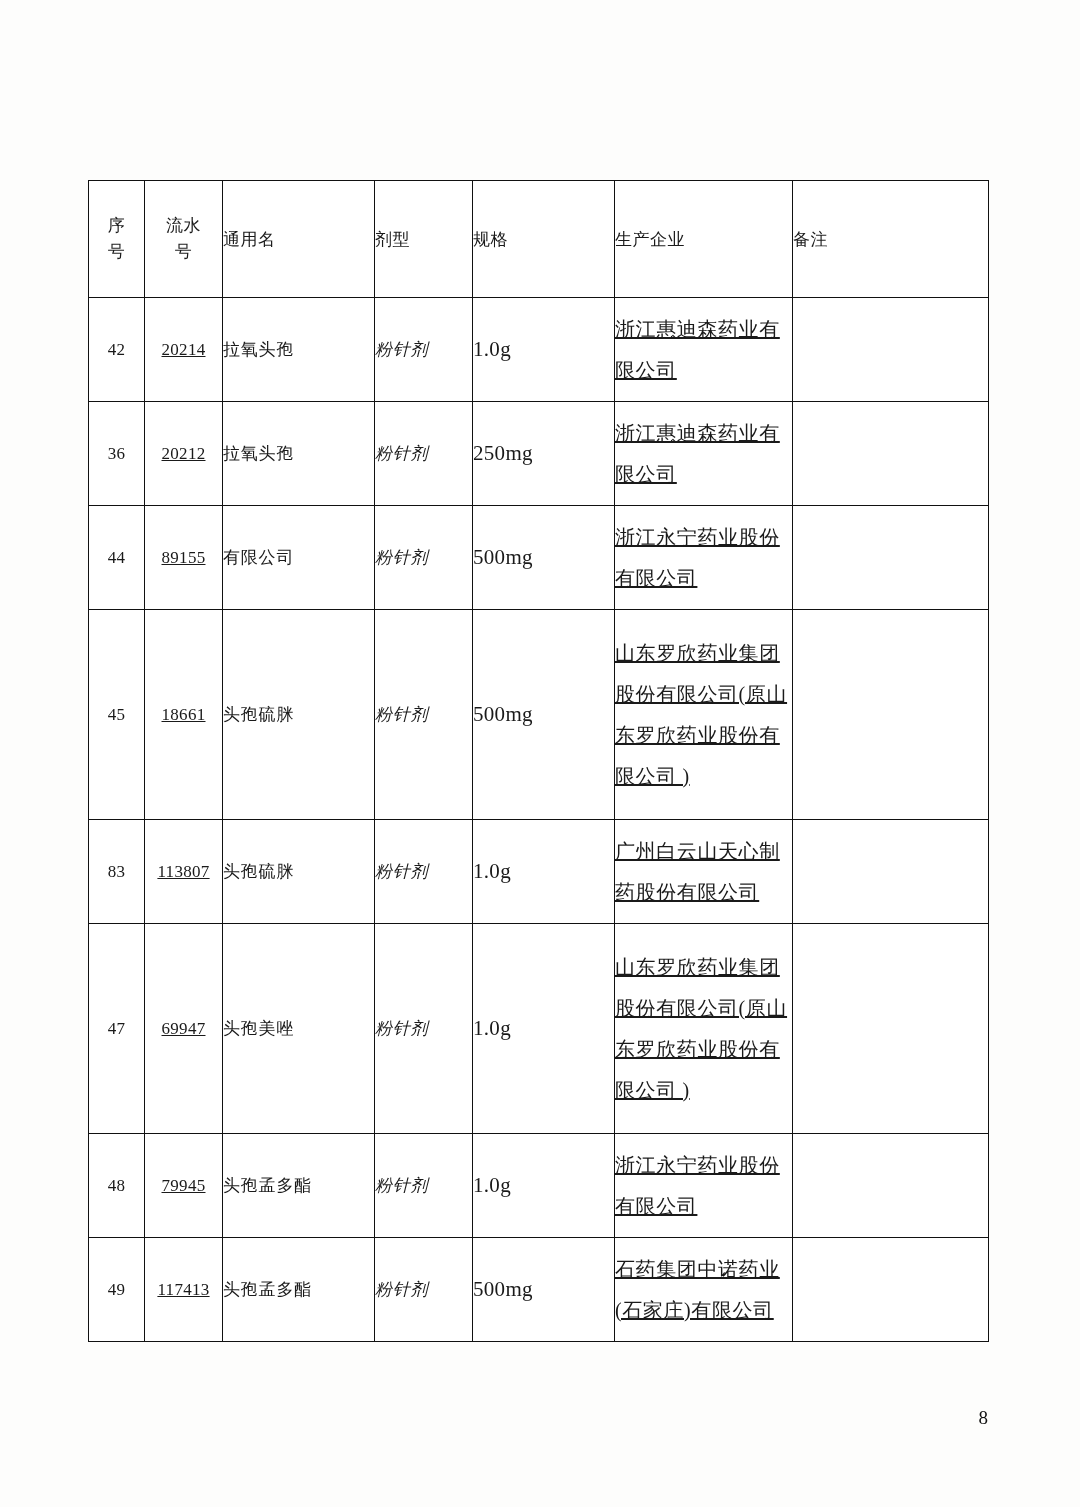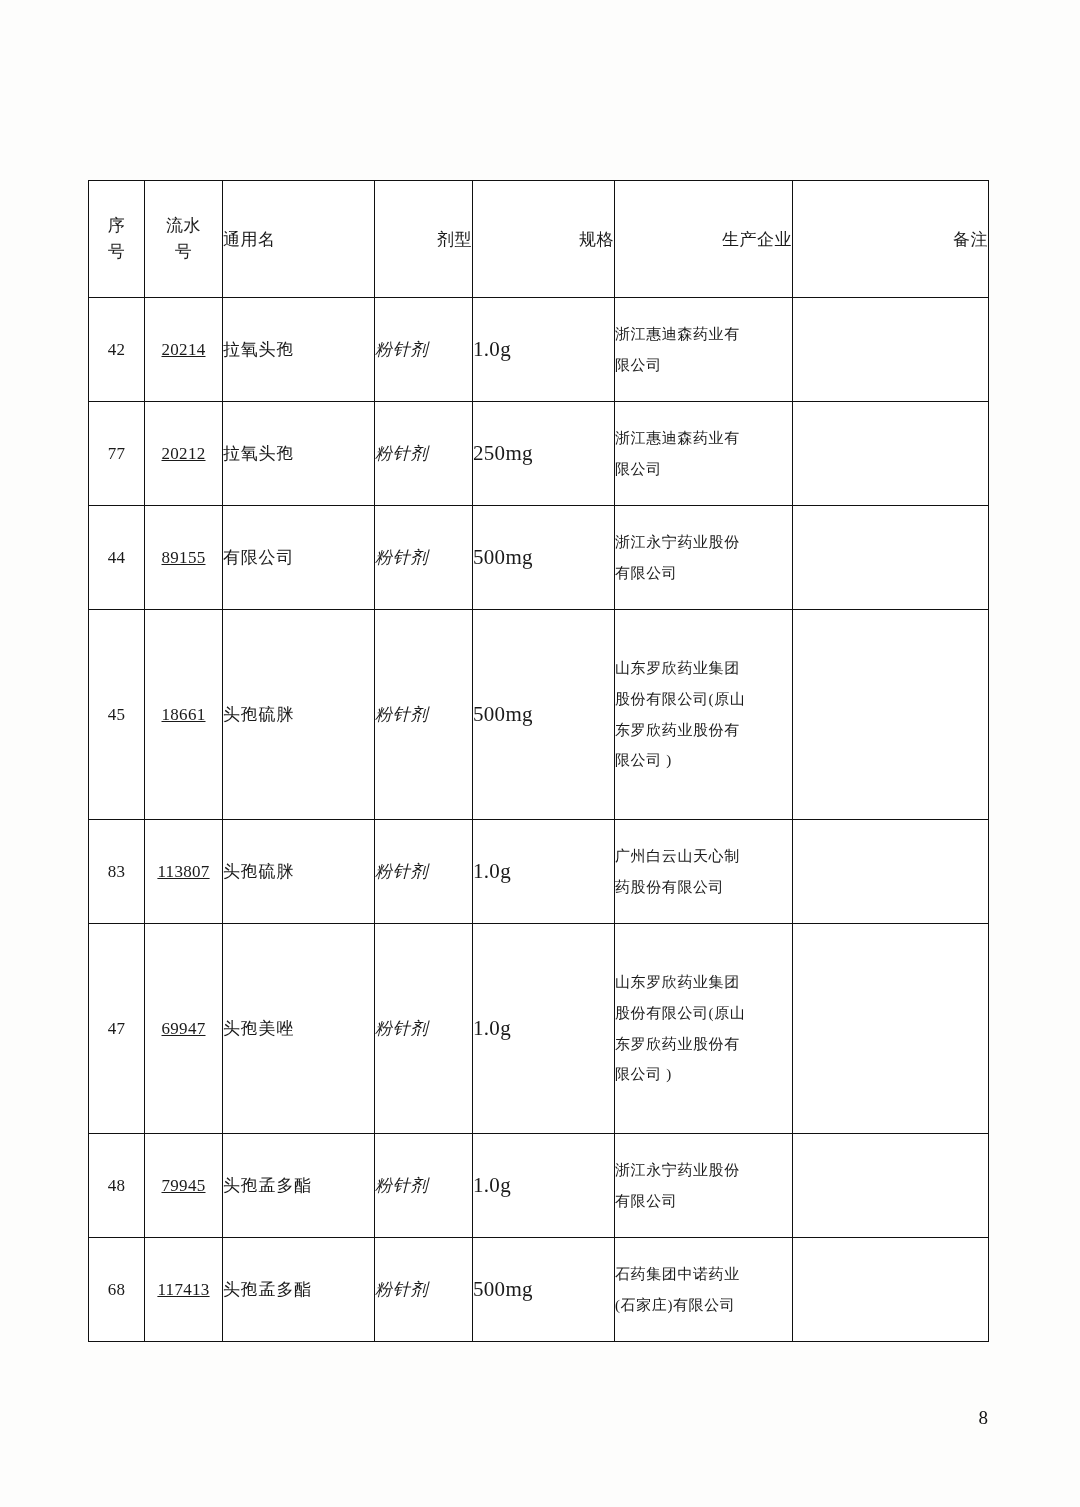--- a/index.html
+++ b/index.html
@@ -61,21 +61,20 @@
   }
   .hdr-vert span {
     display: block;
   }
   .hdr-pad {
     padding-left: 14px;
     margin-top: 28px;
   }
   .hdr-pad-mid {
     padding-left: 12px;
-    text-align: right;
   }
   .cell-num {
     text-align: center;
     font-size: 17px;
     letter-spacing: 0.3px;
     margin-left: 18px;
   }
   .cell-code {
     text-align: center;
     font-size: 17px;
@@ -93,23 +92,24 @@
     letter-spacing: 0.8px;
     font-style: italic;
   }
   .cell-spec {
     padding-left: 12px;
     font-size: 21px;
     letter-spacing: 0.3px;
   }
   .cell-maker {
     padding: 10px 8px 10px 12px;
-    font-size: 15px;
+    font-size: 20px;
     line-height: 2.05;
     letter-spacing: 0.6px;
+    text-decoration: underline;
   }
   .cell-note {
     padding-left: 12px;
     font-size: 17px;
   }
   .r-h2 { height: 104px; }
   .r-h3 { height: 210px; }
   .page-number {
     position: absolute;
     right: 92px;
@@ -157,21 +157,21 @@
         <td class="cell-num">42</td>
         <td class="cell-code">20214</td>
         <td class="cell-name">拉氧头孢</td>
         <td class="cell-form">粉针剂</td>
         <td class="cell-spec">1.0g</td>
         <td class="cell-maker">浙江惠迪森药业有<br>限公司</td>
         <td class="cell-note"></td>
       </tr>
 
       <tr class="r-h2">
-        <td class="cell-num">77</td>
+        <td class="cell-num">36</td>
         <td class="cell-code">20212</td>
         <td class="cell-name">拉氧头孢</td>
         <td class="cell-form">粉针剂</td>
         <td class="cell-spec">250mg</td>
         <td class="cell-maker">浙江惠迪森药业有<br>限公司</td>
         <td class="cell-note"></td>
       </tr>
 
       <tr class="r-h2">
         <td class="cell-num">44</td>
@@ -217,21 +217,21 @@
         <td class="cell-num">48</td>
         <td class="cell-code">79945</td>
         <td class="cell-name">头孢孟多酯</td>
         <td class="cell-form">粉针剂</td>
         <td class="cell-spec">1.0g</td>
         <td class="cell-maker">浙江永宁药业股份<br>有限公司</td>
         <td class="cell-note"></td>
       </tr>
 
       <tr class="r-h2">
-        <td class="cell-num">68</td>
+        <td class="cell-num">49</td>
         <td class="cell-code">117413</td>
         <td class="cell-name">头孢孟多酯</td>
         <td class="cell-form">粉针剂</td>
         <td class="cell-spec">500mg</td>
         <td class="cell-maker">石药集团中诺药业<br>(石家庄)有限公司</td>
         <td class="cell-note"></td>
       </tr>
 
     </tbody>
   </table>

